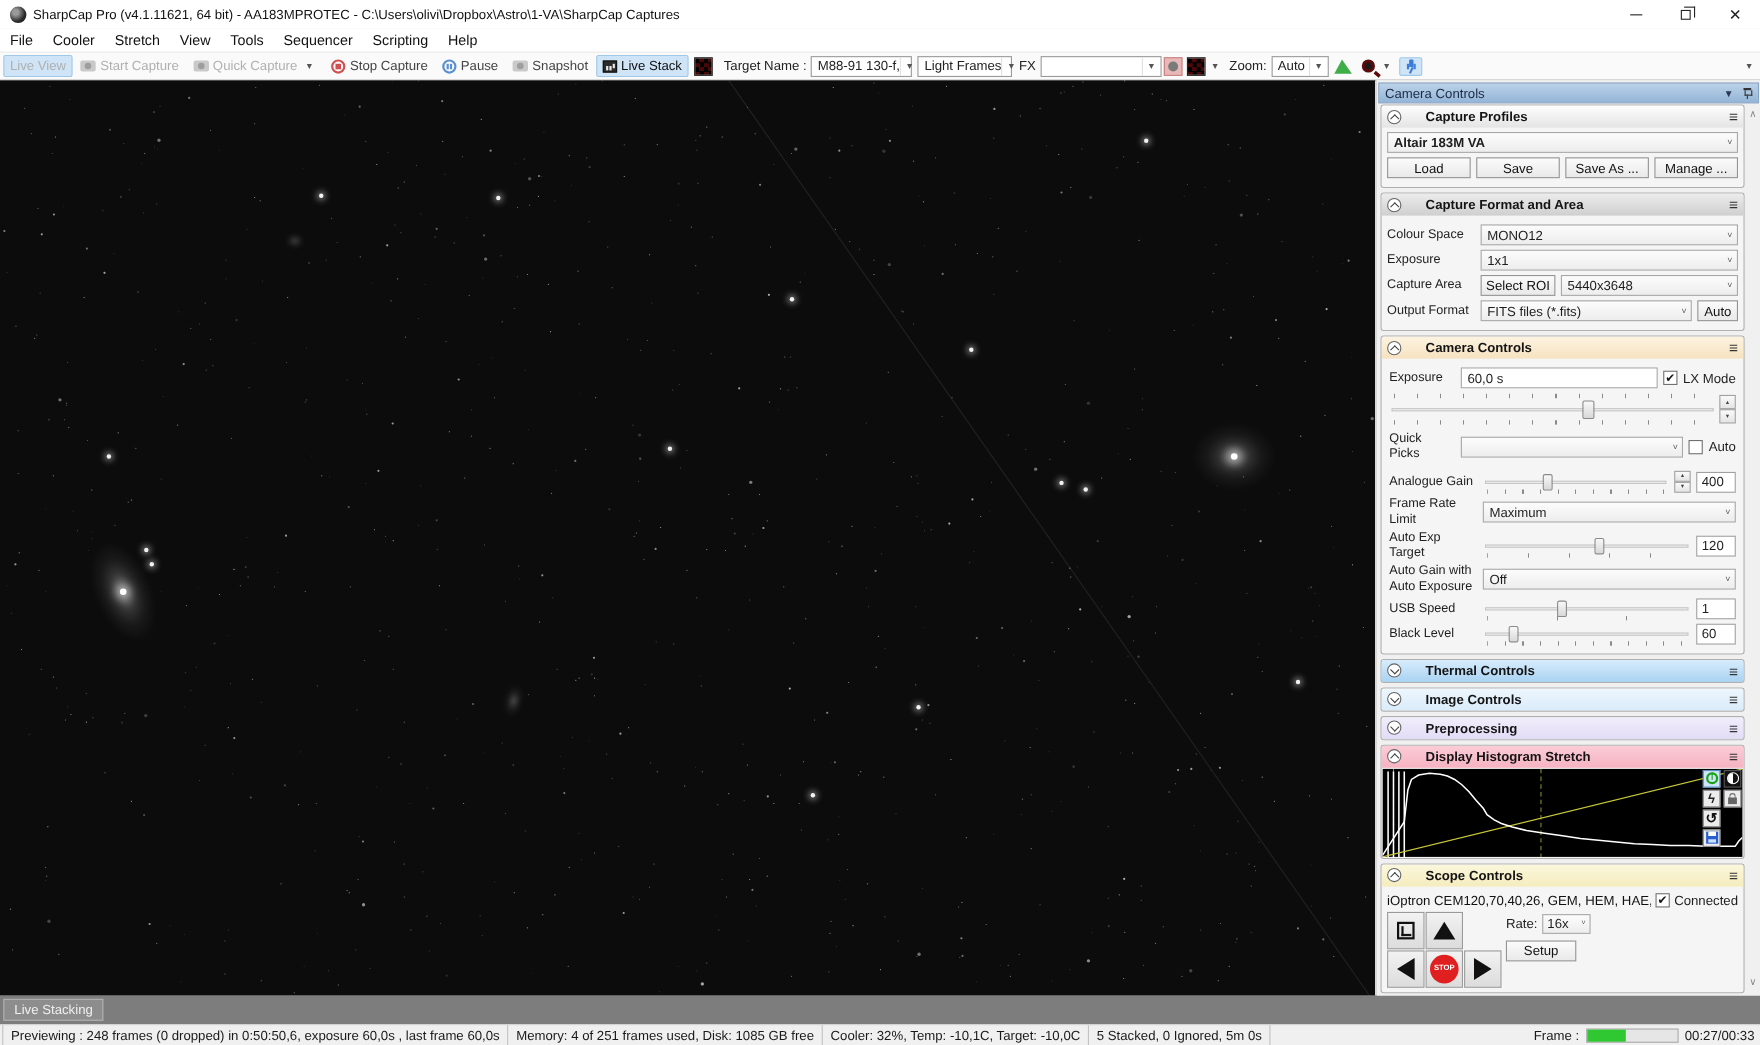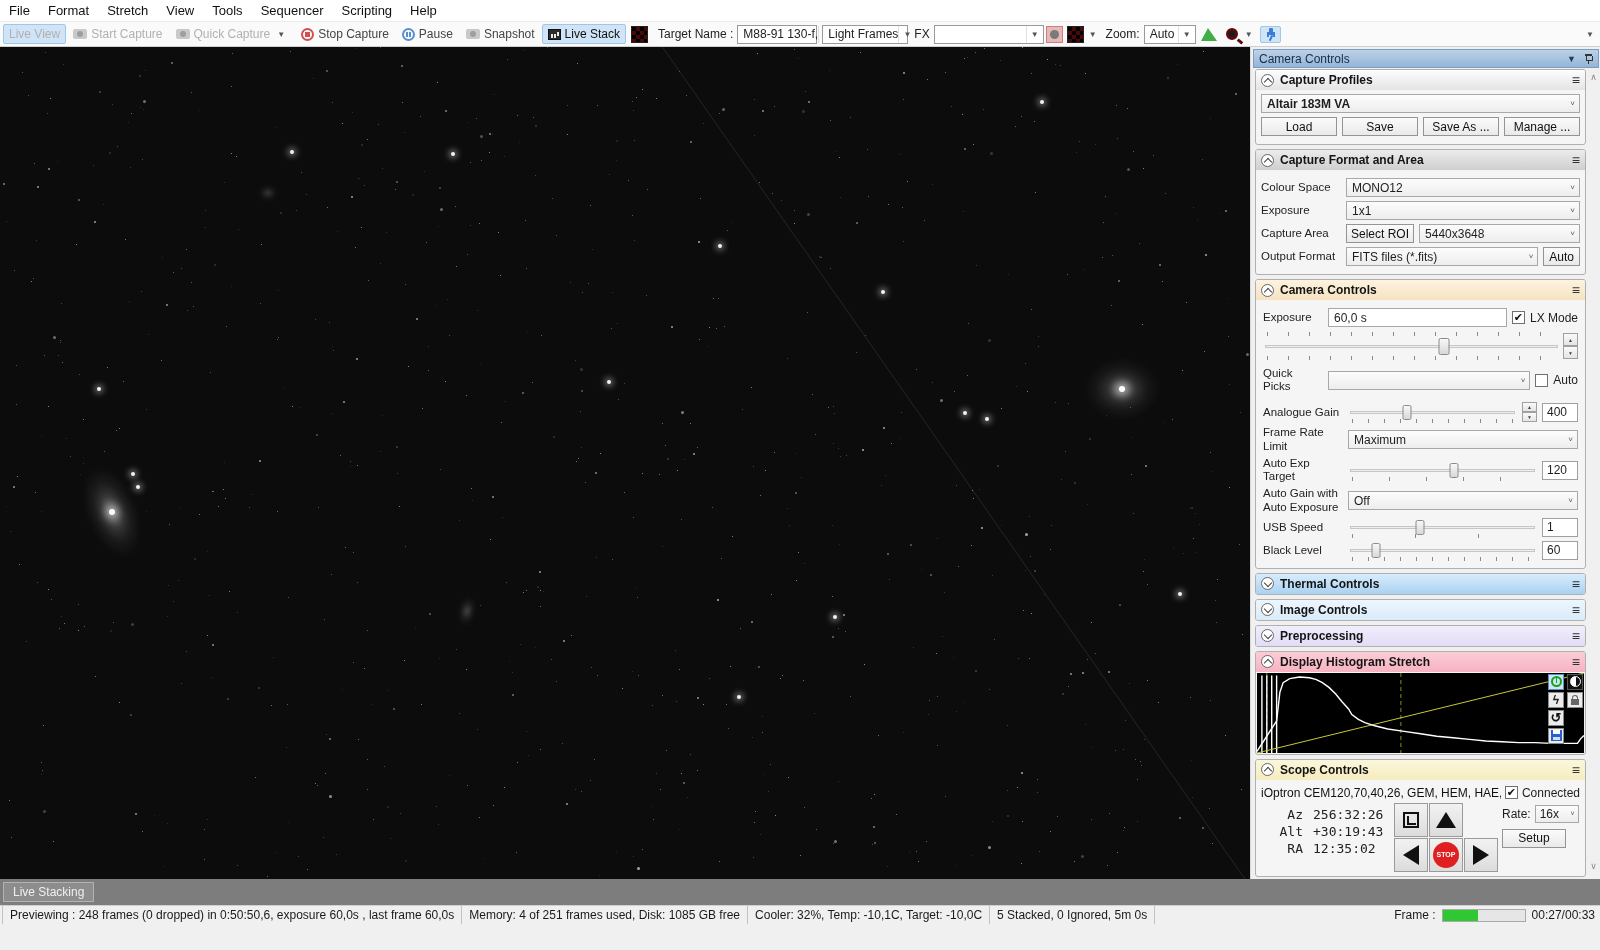--- a/index.html
+++ b/index.html
@@ -71,21 +71,21 @@
   .panel-title .spacer { flex:1; }
   .pin-ico { width:9px; height:9px; position:relative; margin-left:8px; }
   .pin-ico:before { content:""; position:absolute; left:1px; top:0; width:7px; height:2px; background:#333; }
   .pin-ico:after { content:""; position:absolute; left:2px; top:2px; width:5px; height:4px; border:1px solid #333; border-top:none; }
   .pin-ico i { position:absolute; left:4px; top:6px; width:1px; height:4px; background:#333; }
   .pchev { color:#2a3a55; font-size:9px; }
   .scrollcol { position:absolute; right:0; top:22px; width:13px; bottom:0; display:flex; flex-direction:column; justify-content:space-between; align-items:center; color:#8a8a8a; font-size:9px; padding:3px 0 8px; }
   .sections { position:absolute; left:3px; right:14px; top:22px; }
   .section { border:1px solid #b0b0b0; border-radius:3px; background:#f5f5f5; margin-bottom:4px; overflow:hidden; }
   .sec-head { height:20px; display:flex; align-items:center; padding:0 5px; gap:6px; }
-  .sec-head .t { font-weight:bold; font-size:12px; color:#141414; flex:1; }
+  .sec-head .t { font-weight:bold; font-size:12px; color:#141414; flex:1;margin-left:16px; }
   .burger { color:#333; font-size:14px; line-height:1; }
   .circ { width:13px; height:13px; border:1px solid #666; border-radius:50%; background:#fff; position:relative; flex:0 0 auto; }
   .circ:before { content:""; position:absolute; left:3px; width:5px; height:5px; border-left:1px solid #444; border-top:1px solid #444; }
   .circ.up:before { top:4px; transform:rotate(45deg); }
   .circ.down:before { top:2px; transform:rotate(225deg); }
   .h-default { background:linear-gradient(#fdfdfd,#e4e4e4); }
   .h-gray { background:linear-gradient(#ececec,#cfcfcf); }
   .h-cream { background:linear-gradient(#fdf3e1,#f6e2c0); }
   .h-blue { background:linear-gradient(#d8ecfc,#a9d2f2); }
   .h-paleblue { background:linear-gradient(#eef6fd,#d9ebfa); }
@@ -165,24 +165,39 @@
   .status-fill { flex:1; }
   .frame-group { display:flex; align-items:center; gap:6px; padding-right:5px; }
   .ptrack { width:84px; height:13px; background:#e6e6e6; border:1px solid #aaa; }
   .pfill { height:100%; background:#2fc832; }
 </style>
 </head>
 <body>
 
 <div class="app">
 
+  <div class="titlebar">
+    <div class="app-icon"></div>
+    <div class="title-text">SharpCap Pro (v4.1.11621, 64 bit) - AA183MPROTEC - C:\Users\olivi\Dropbox\Astro\1-VA\SharpCap Captures</div>
+    <div class="win-btns">
+      <div class="win-btn">
+          <div class="glyph-min"></div>
+        </div>
+      <div class="win-btn">
+          <div class="glyph-restore"></div>
+        </div>
+      <div class="win-btn">
+          <span class="glyph-close">✕</span>
+        </div>
+    </div>
+  </div>
 
   <div class="menubar">
     <span class="menu-item">File</span>
-    <span class="menu-item">Format</span>
+    <span class="menu-item">Cooler</span>
     <span class="menu-item">Stretch</span>
     <span class="menu-item">View</span>
     <span class="menu-item">Tools</span>
     <span class="menu-item">Sequencer</span>
     <span class="menu-item">Scripting</span>
     <span class="menu-item">Help</span>
   </div>
 
   <div class="toolbar">
     <div class="tbtn active disabled">
@@ -208,21 +223,21 @@
     <div class="tbtn">
         <span class="cam-ico"></span>
         <span>Snapshot</span>
       </div>
     <div class="tbtn active">
         <span class="stack-ico"></span>
         <span style="color:#111">Live Stack</span>
       </div>
     <div class="inc-ico"></div>
     <span class="tlabel">Target Name :</span>
-    <div class="combo" style="width:80px">
+    <div class="combo" style="width:92px">
         <span>M88-91 130-f,</span>
         <span class="chev">▼</span>
       </div>
     <div class="combo" style="width:86px;margin-left:5px">
         <span>Light Frames</span>
         <span class="chev">▼</span>
       </div>
     <span class="tlabel">FX</span>
     <div class="combo" style="width:110px">
         <span></span>
@@ -1328,34 +1343,20 @@
             <span class="t">Scope Controls</span>
             <span class="burger">≡</span>
           </div>
           <div class="sec-body">
             <div class="mount-row">
               <span class="mount-name">iOptron CEM120,70,40,26, GEM, HEM, HAE, HA</span>
               <span class="chk">✔</span>
               <span>Connected</span>
             </div>
             <div class="scope-grid">
-              <div class="coords">
-                <div class="crow">
-                    <span class="cl">Az</span>
-                    <span>256:32:26</span>
-                  </div>
-                <div class="crow">
-                    <span class="cl">Alt</span>
-                    <span>+30:19:43</span>
-                  </div>
-                <div class="crow">
-                    <span class="cl">RA</span>
-                    <span>12:35:02</span>
-                  </div>
-              </div>
               <div class="dpad">
                 <div class="dbtn">
                     <span class="spiral"></span>
                   </div>
                 <div class="dbtn">
                     <span class="tri-up"></span>
                   </div>
                 <div class="dbtn empty"></div>
                 <div class="dbtn">
                     <span class="tri-left"></span>

